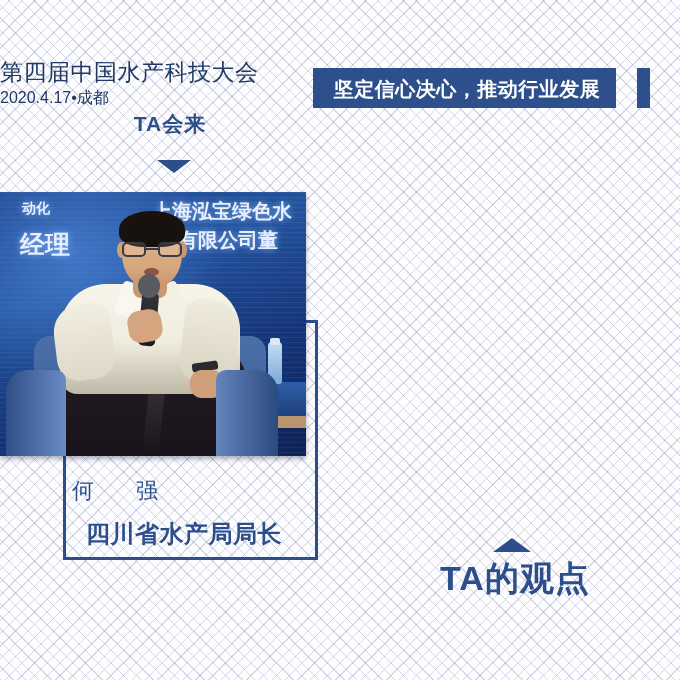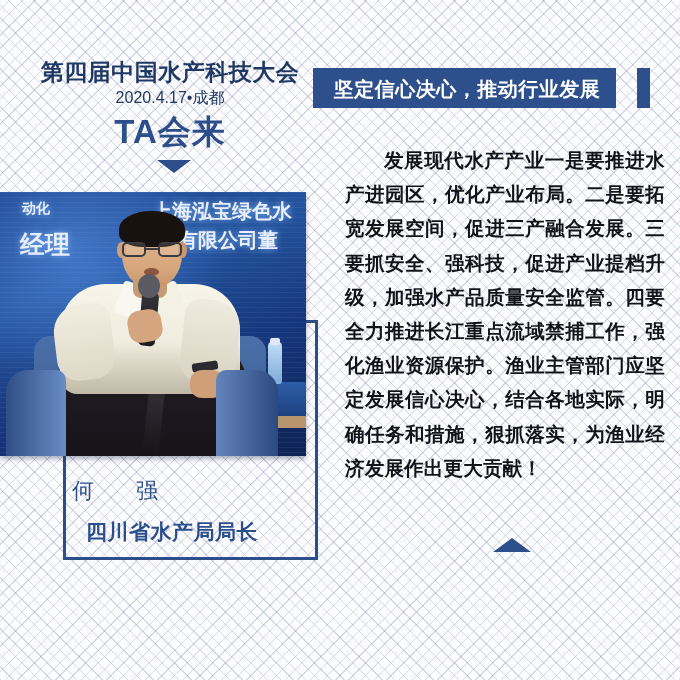--- a/index.html
+++ b/index.html
@@ -18,42 +18,41 @@
       repeating-linear-gradient(-45deg, rgba(120,130,170,0.30) 0 1px, rgba(0,0,0,0) 1px 9px);
     font-family: "Liberation Sans", "DejaVu Sans", sans-serif;
     -webkit-font-smoothing: antialiased;
   }
 
   
   .conf-title {
     position: absolute;
     left: 0; top: 57px;
     width: 340px;
-    text-align: center;
+    text-align: left;
     font-size: 23px;
-    font-weight: bold;
+    font-weight: normal;
     letter-spacing: 0.5px;
     color: #1f3864;
     white-space: nowrap;
   }
   .conf-date {
     position: absolute;
     left: 0; top: 88px;
     width: 340px;
-    text-align: center;
     font-size: 16px;
     color: #1f3864;
     white-space: nowrap;
   }
   .ta-come {
     position: absolute;
     left: 0; top: 110px;
     width: 340px;
     text-align: center;
-    font-size: 33px;
+    font-size: 21px;
     font-weight: bold;
     letter-spacing: 1px;
     color: #2c4f8c;
     white-space: nowrap;
   }
   .tri-down {
     position: absolute;
     left: 157px; top: 160px;
     width: 0; height: 0;
     border-left: 17px solid transparent;
@@ -74,21 +73,21 @@
     left: 72px; top: 476px;
     font-size: 22px;
     font-weight: normal;
     color: #2c4f8c;
     letter-spacing: 10px;
     white-space: nowrap;
   }
   .name-role {
     position: absolute;
     left: 86px; top: 518px;
-    font-size: 21px;
+    font-size: 24px;
     font-weight: bold;
     color: #2c4f8c;
     letter-spacing: 0.5px;
     white-space: nowrap;
   }
 
   
   .photo {
     position: absolute;
     left: 0; top: 192px;
@@ -448,17 +447,17 @@
     <div class="chair-arm-r"></div>
   </div>
 
   <div class="name-person">何　强</div>
   <div class="name-role">四川省水产局局长</div>
 
   <div class="headline-bar"></div>
   <div class="headline-text">坚定信心决心，推动行业发展</div>
   <div class="headline-tick"></div>
 
-  <div class="body-text">发展现代水产产业一是要推进水产进园区，优化产业布局。二是要拓宽发展空间，促进三产融合发展。三要抓安全、强科技，促进产业提档升级，加强水产品质量安全监管。四要全力推进长江重点流域禁捕工作，强化渔业资源保护。渔业主管部门应坚定发展信心决心，结合各地实际，明确任务和措施，狠抓落实，为渔业经济发展作出更大贡献！</div>
 
   <div class="tri-up"></div>
+  <div class="ta-view">TA的观点</div>
 
 </div>
 
 </body></html>

